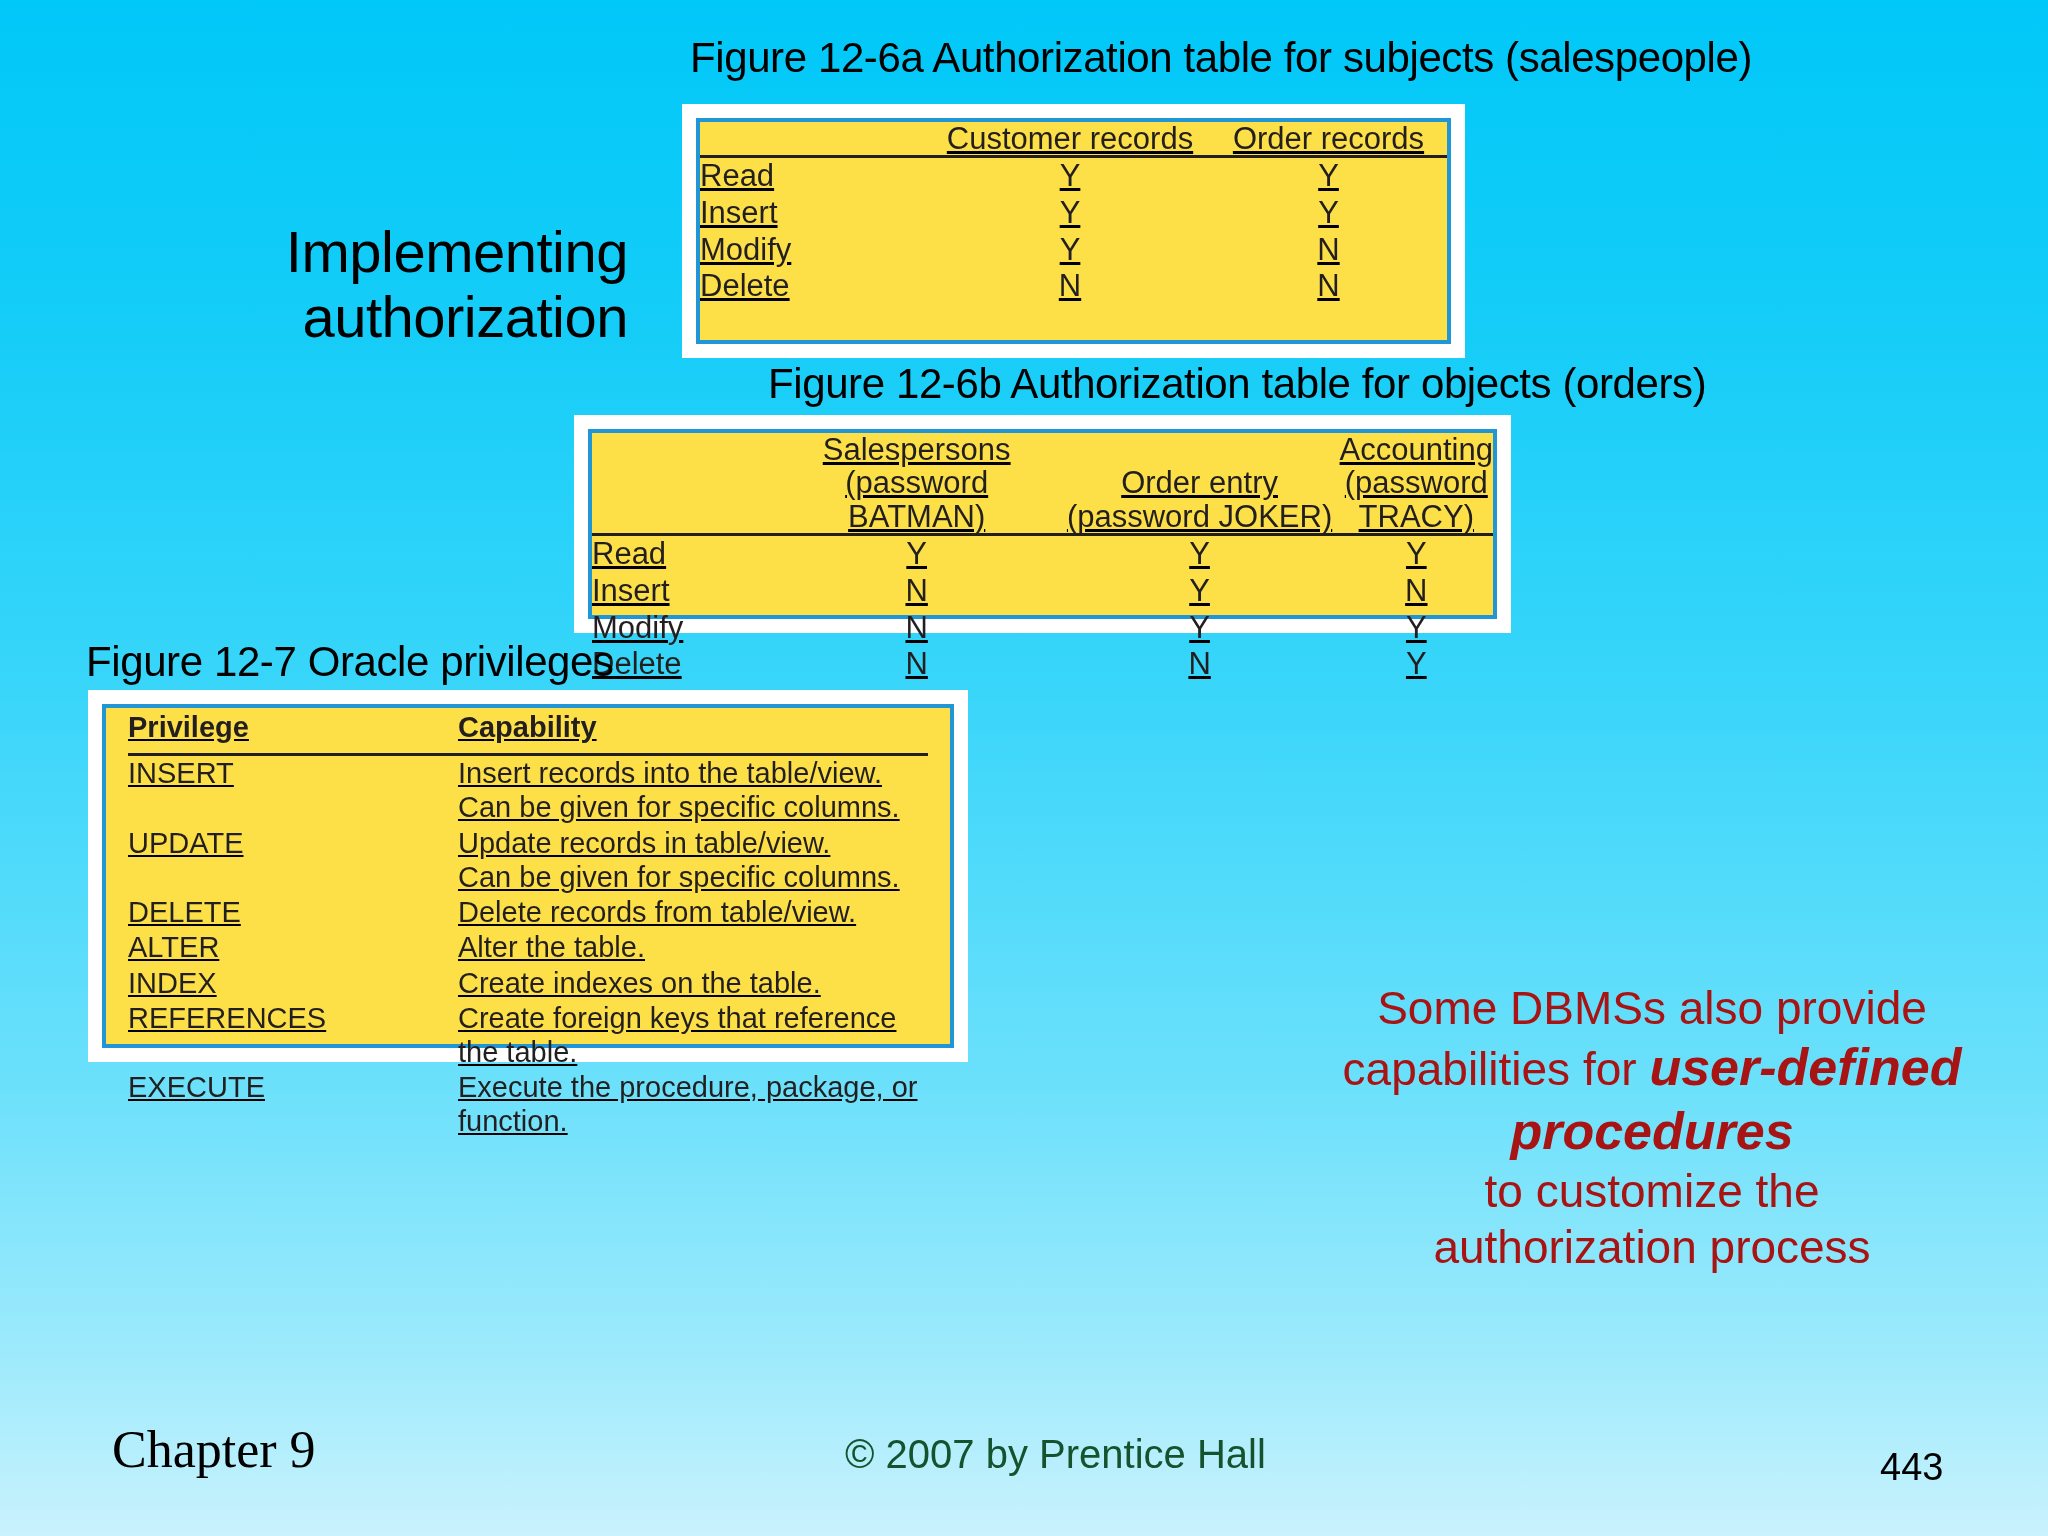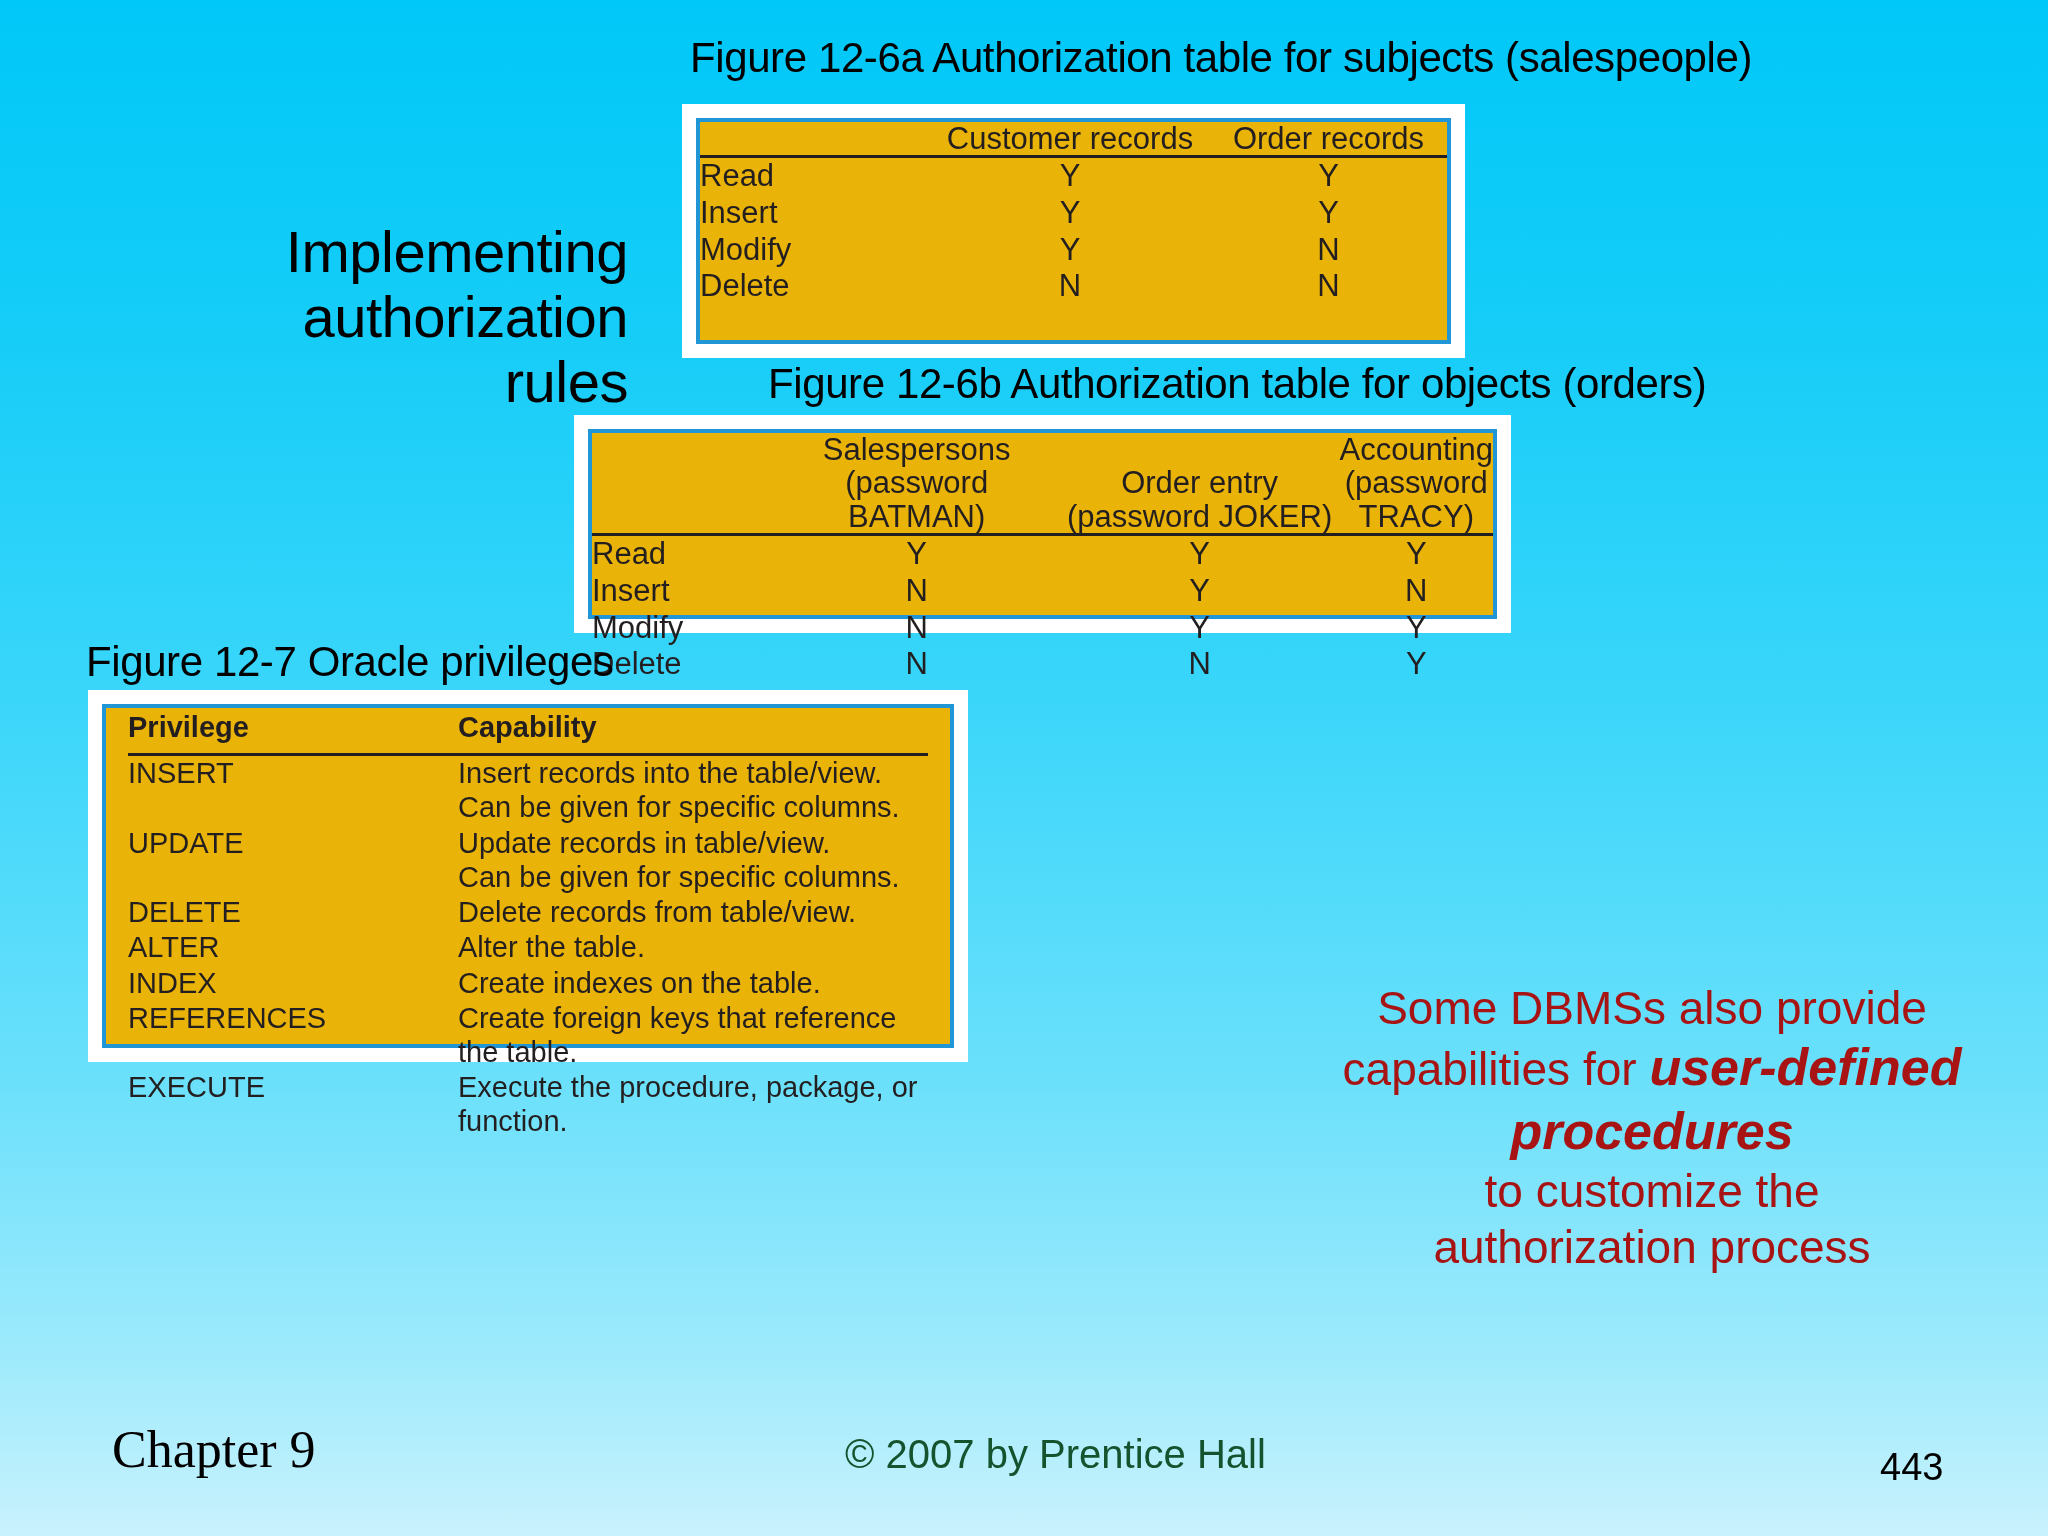--- a/index.html
+++ b/index.html
@@ -34,24 +34,25 @@
 
   
   .figframe{
     position:absolute;
     background:#ffffff;
     padding:14px;
     box-sizing:border-box;
   }
   .figinner{
     border:4px solid #2196d6;
-    background:#eab308;
+    background:#fde047;
     box-sizing:border-box;
     width:100%;height:100%;
     position:relative;
+    text-decoration:underline;
   }
 
   
   table.fig{
     width:100%;
     border-collapse:collapse;
     font-family:"Liberation Sans",sans-serif;
     color:#231f20;
   }
   table.fig td,table.fig th{
@@ -124,21 +125,20 @@
 </head>
 <body>
 
 <div class="slide">
 
   <div class="txt caption" style="left:690px;top:36px;">Figure 12-6a Authorization table for subjects (salespeople)</div>
 
   <div class="slide-title">
     <div>Implementing</div>
     <div>authorization</div>
-    <div>rules</div>
   </div>
 
   <div class="figframe" style="left:682px;top:104px;width:783px;height:254px;">
     <div class="figinner">
       <table class="fig">
         <tbody>
             <tr class="fighead">
           <td style="width:230px;"></td>
           <td style="width:280px;">Customer records</td>
           <td>Order records</td>

